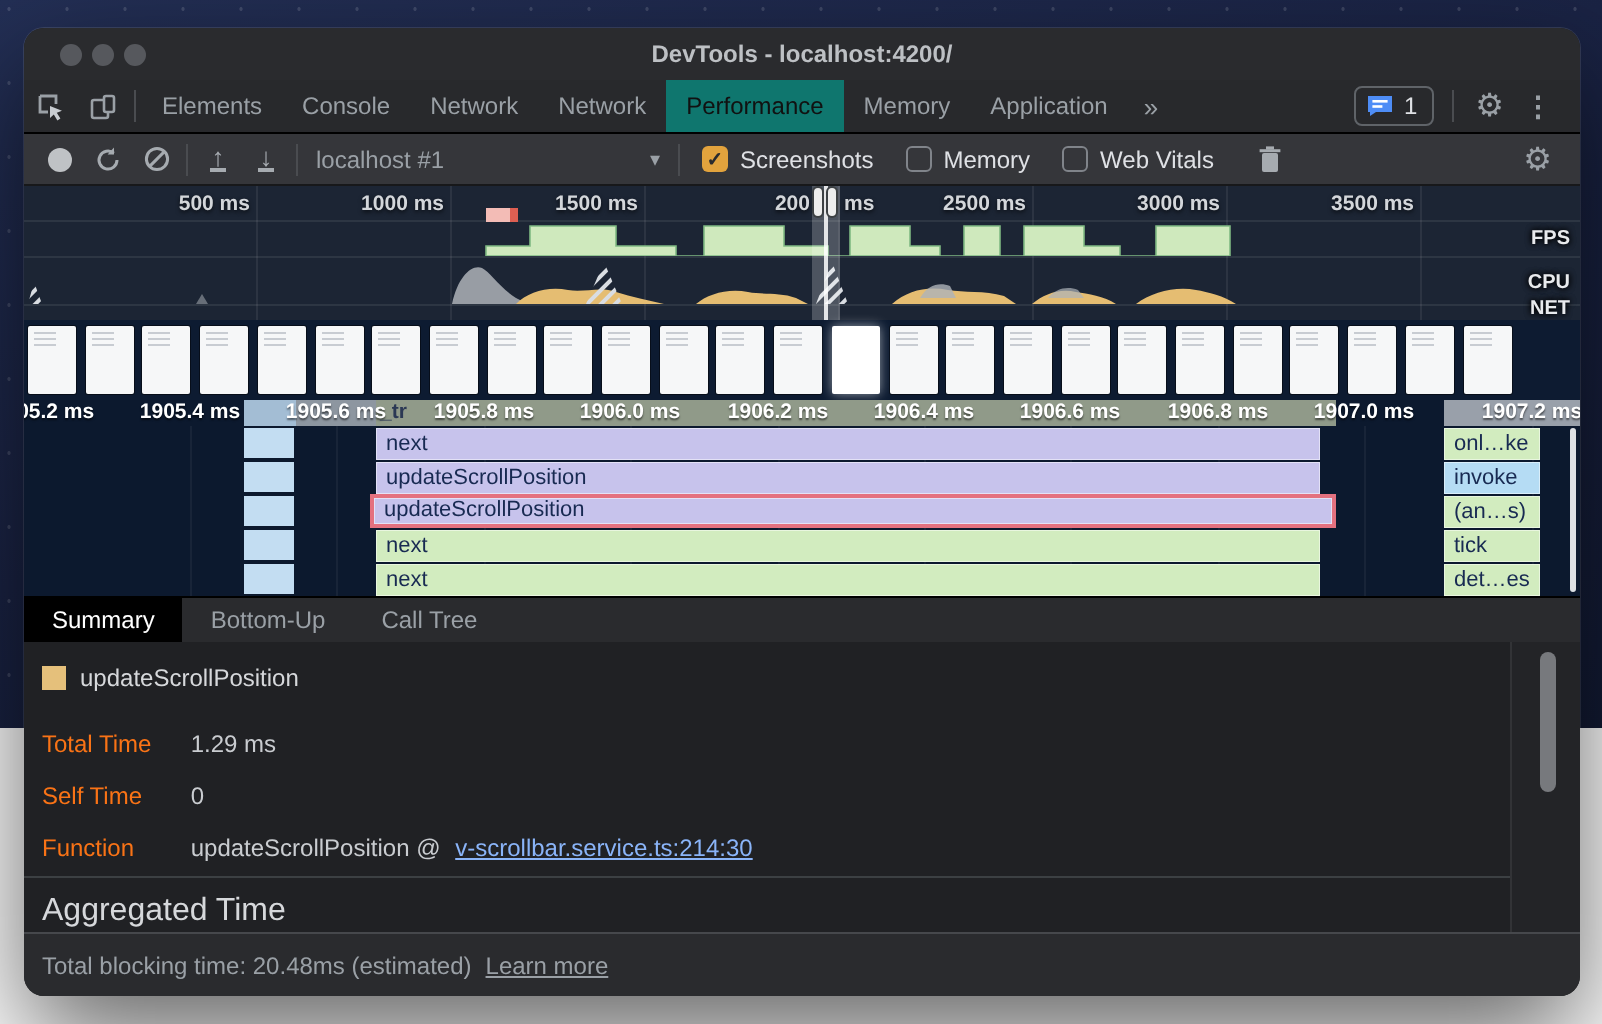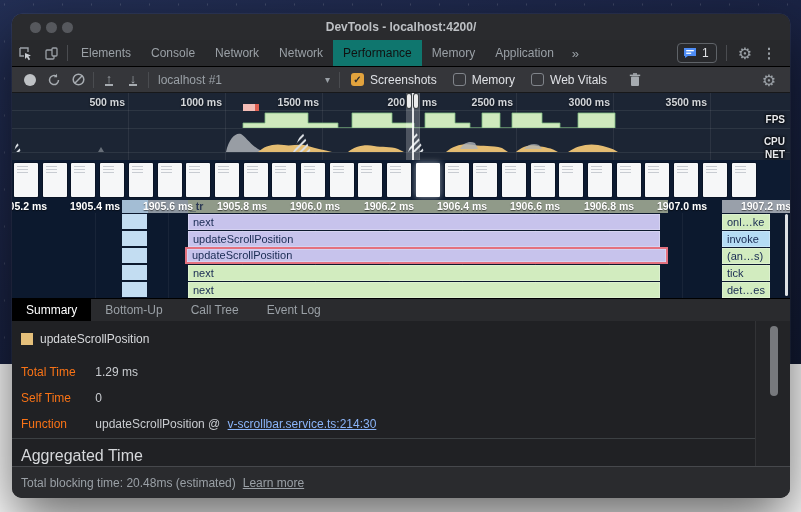--- a/index.html
+++ b/index.html
@@ -407,21 +407,20 @@
           <div class="fbar grn" style="top: 64.5px; left: 710px; width: 48px;">tick</div>
           <div class="fbar grn" style="top: 81.5px; left: 710px; width: 48px;">det…es</div>
         </div>
     <div class="fscroll"></div>
   </div>
 
   <div class="btabs" id="btabs">
         <div class="btab selected">Summary</div>
         <div class="btab">Bottom-Up</div>
         <div class="btab">Call Tree</div>
-        <div class="btab">Event Log</div>
       </div>
 
   <div class="summary">
     <div class="sum-title">
       <div class="swatch"></div>
       <span>updateScrollPosition</span>
     </div>
     <div class="srow" style="top:44px">
       <span class="lab">Total Time</span>
       <span>1.29 ms</span>

